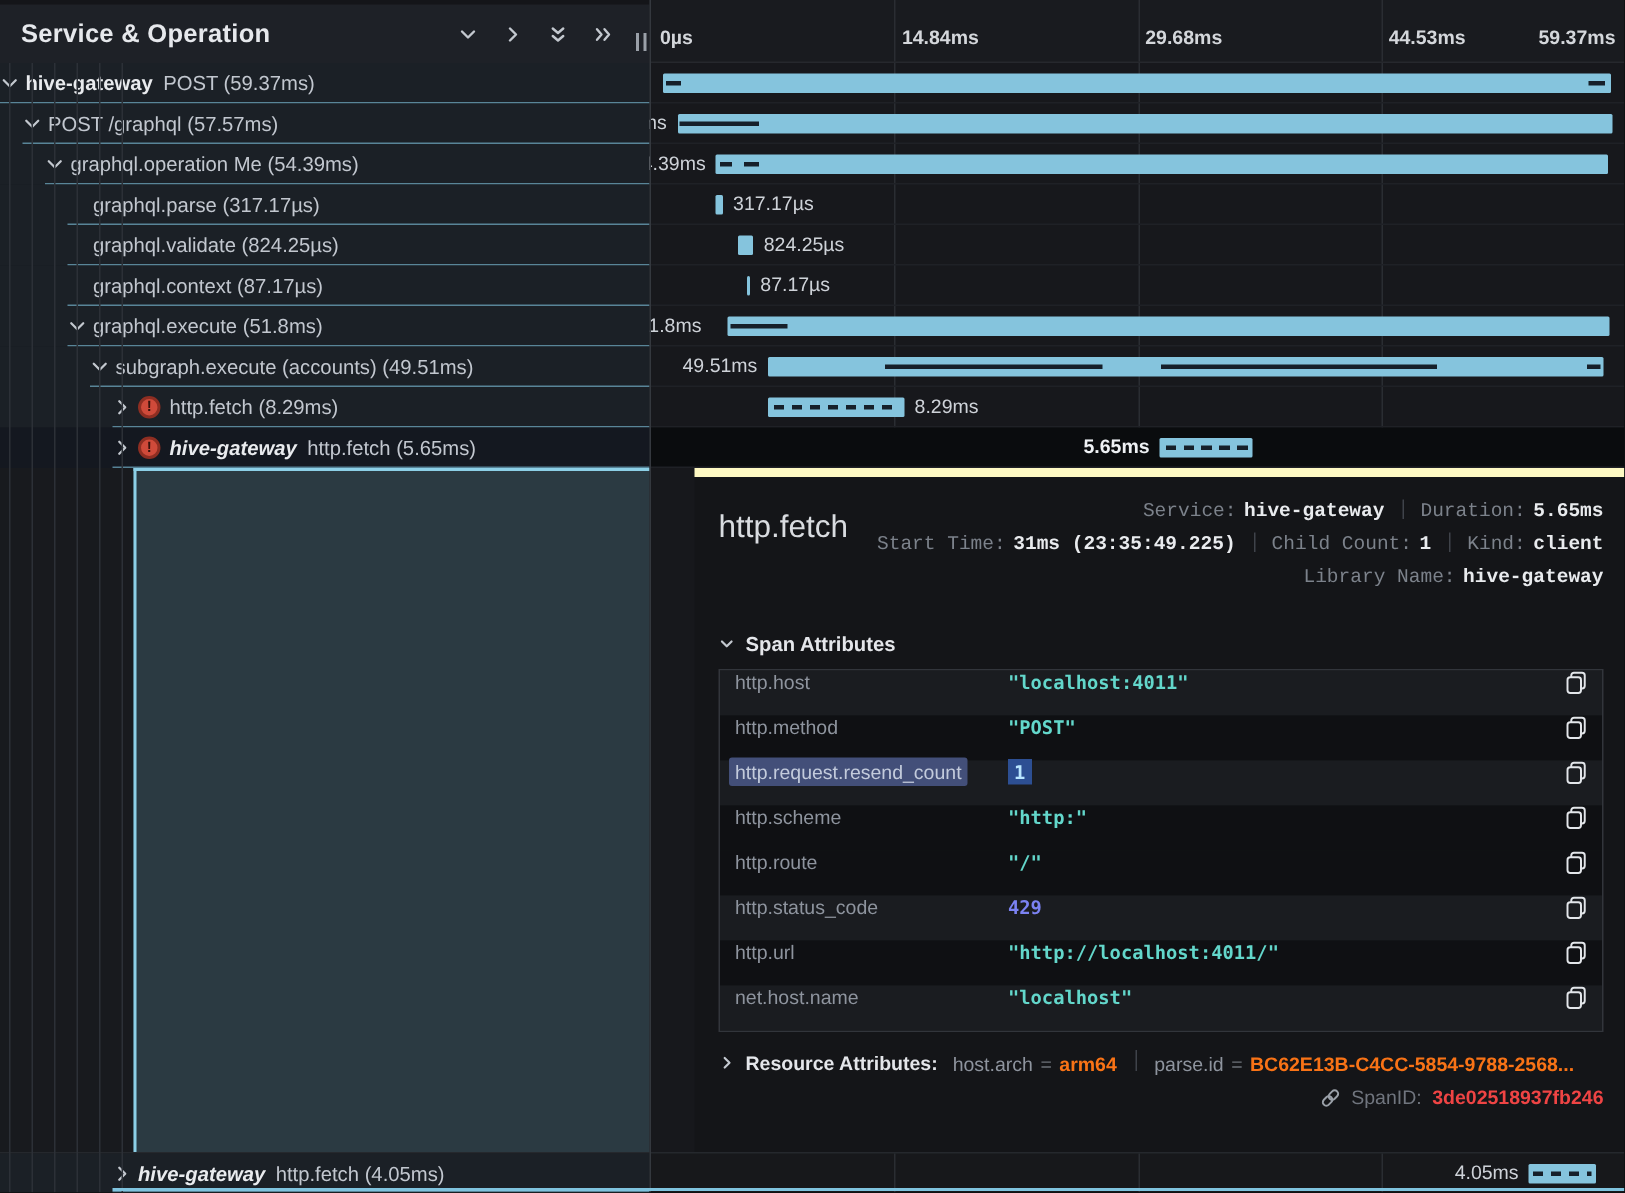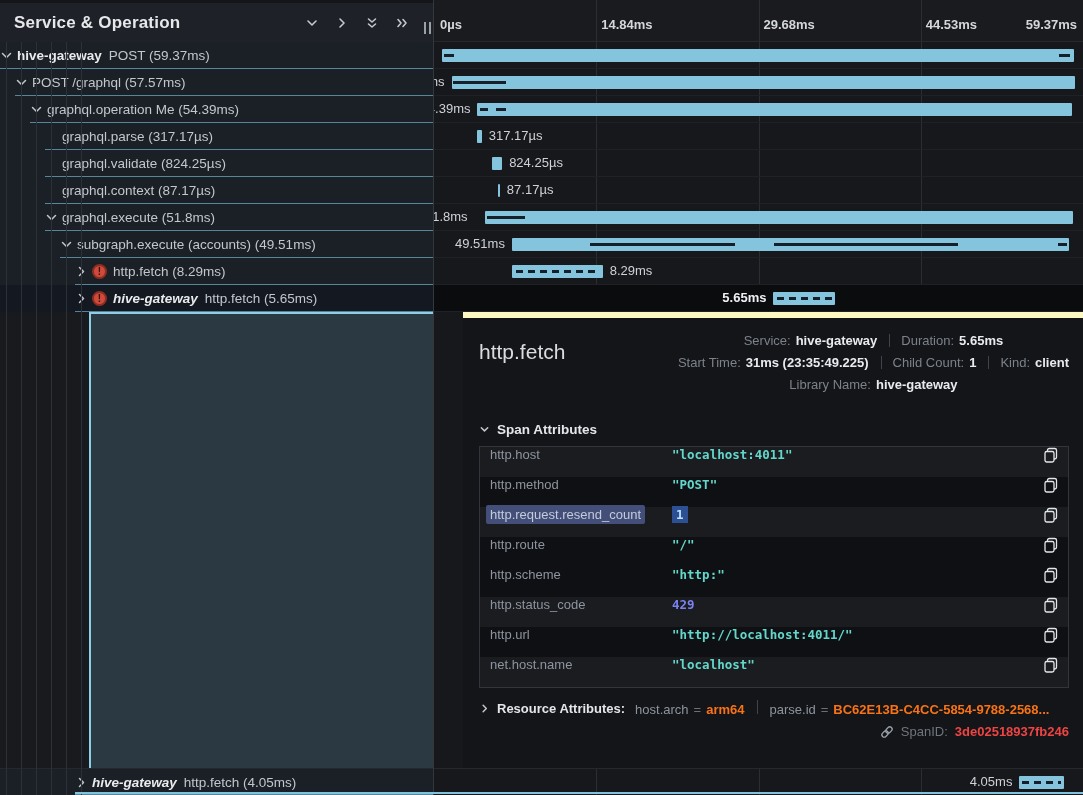--- a/index.html
+++ b/index.html
@@ -56,21 +56,21 @@
   .bar.dashed::after{content:"";position:absolute;left:5%;right:5%;top:5px;height:3px;
       background:repeating-linear-gradient(90deg,#16202a 0 7px,transparent 7px 12px);}
   .tl-label{position:absolute;top:0;line-height:26px;font-size:13px;color:#ced2d8;white-space:nowrap;z-index:1;}
   .tl-row.sel .tl-label{color:#eef1f4;font-weight:700;}
 
   
   .detail{position:absolute;top:312px;left:0;right:0;height:456px;background:#141518;
           border-top:6px solid #fef9c3;box-sizing:border-box;padding:12px 14px 0 16px;overflow:hidden;margin-left:29px;}
   .d-top{display:flex;justify-content:space-between;align-items:flex-start;}
   .d-title{font-size:21px;font-weight:500;color:#d9dce0;margin-top:10px;}
-  .d-meta{text-align:center;font-size:13px;line-height:22px;color:#7c828b;}
+  .d-meta{text-align:right;font-size:13px;line-height:22px;color:#7c828b;font-family:Liberation Mono, monospace;}
   .d-meta b{color:#e9ebee;font-weight:700;margin-left:5px;}
   .msep{display:inline-block;width:1px;height:13px;background:#3f434a;margin:0 0 -2px 12px;}
   .msep + .mlabel{margin-left:11px;}
   .attr-head{margin-top:26px;display:flex;align-items:center;gap:7px;font-size:13.5px;
              font-weight:700;color:#e4e6ea;cursor:pointer;}
   .attr-table{margin-top:9px;border:1px solid #32353b;}
   .attr-row{height:30px;display:flex;align-items:flex-start;font-size:13px;}
   .attr-row.light{--rbg:#1a1c20;background:#1a1c20;}
   .attr-row.dark{--rbg:#0f1013;background:#0f1013;}
   .ak{width:192px;flex:0 0 192px;padding-left:10px;color:#8e949e;box-sizing:border-box;white-space:nowrap;}
@@ -350,32 +350,32 @@
             <span class="ak"><span class="pill">http.request.resend_count</span></span>
             <span class="av number"><span class="selval">1</span></span>
             <button class="copy-btn">
               <svg viewBox="0 0 16 17" width="16" height="17">
                 <rect x="4.5" y="1.5" width="9" height="10.5" rx="1.8" fill="none" stroke="#e3e6ea" stroke-width="1.3"></rect>
                 <rect x="2" y="4.5" width="9" height="10.5" rx="1.8" style="fill:var(--rbg)" stroke="#e3e6ea" stroke-width="1.3"></rect>
               </svg>
             </button>
           </div>
           <div class="attr-row dark">
+            <span class="ak">http.scheme</span>
+            <span class="av string">"http:"</span>
+            <button class="copy-btn">
+              <svg viewBox="0 0 16 17" width="16" height="17">
+                <rect x="4.5" y="1.5" width="9" height="10.5" rx="1.8" fill="none" stroke="#e3e6ea" stroke-width="1.3"></rect>
+                <rect x="2" y="4.5" width="9" height="10.5" rx="1.8" style="fill:var(--rbg)" stroke="#e3e6ea" stroke-width="1.3"></rect>
+              </svg>
+            </button>
+          </div>
+          <div class="attr-row dark">
             <span class="ak">http.route</span>
             <span class="av string">"/"</span>
-            <button class="copy-btn">
-              <svg viewBox="0 0 16 17" width="16" height="17">
-                <rect x="4.5" y="1.5" width="9" height="10.5" rx="1.8" fill="none" stroke="#e3e6ea" stroke-width="1.3"></rect>
-                <rect x="2" y="4.5" width="9" height="10.5" rx="1.8" style="fill:var(--rbg)" stroke="#e3e6ea" stroke-width="1.3"></rect>
-              </svg>
-            </button>
-          </div>
-          <div class="attr-row dark">
-            <span class="ak">http.scheme</span>
-            <span class="av string">"http:"</span>
             <button class="copy-btn">
               <svg viewBox="0 0 16 17" width="16" height="17">
                 <rect x="4.5" y="1.5" width="9" height="10.5" rx="1.8" fill="none" stroke="#e3e6ea" stroke-width="1.3"></rect>
                 <rect x="2" y="4.5" width="9" height="10.5" rx="1.8" style="fill:var(--rbg)" stroke="#e3e6ea" stroke-width="1.3"></rect>
               </svg>
             </button>
           </div>
           <div class="attr-row light">
             <span class="ak">http.status_code</span>
             <span class="av number">429</span>

